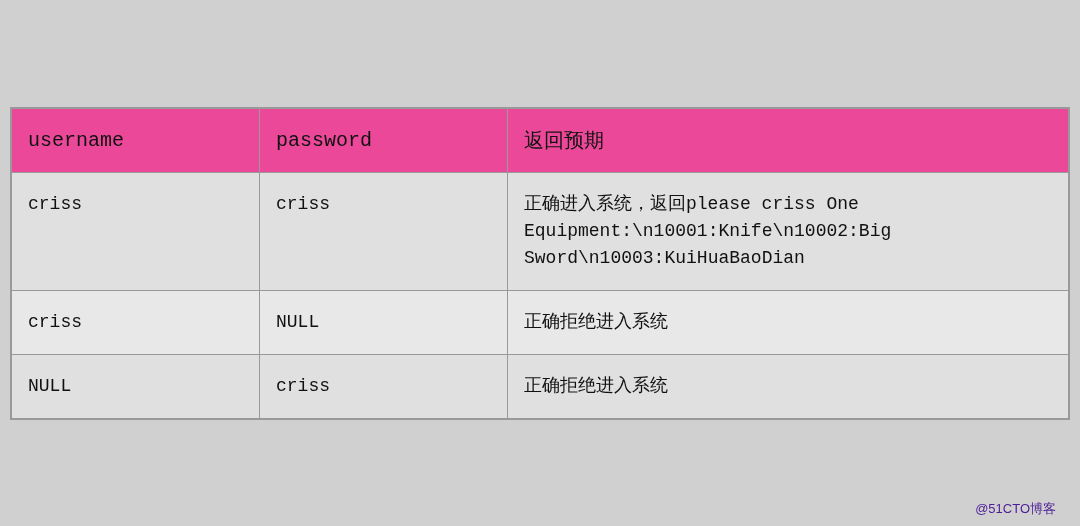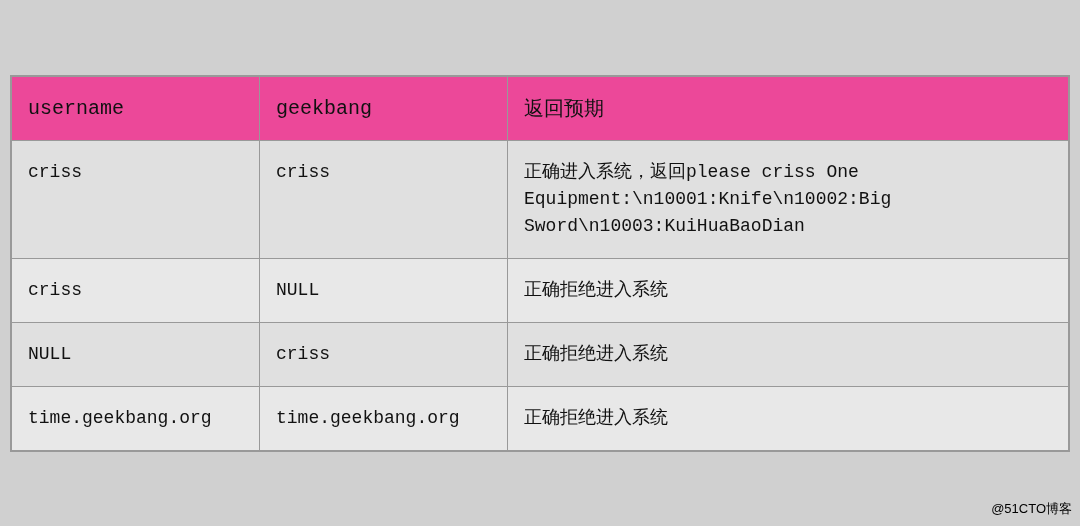--- a/index.html
+++ b/index.html
@@ -62,61 +62,56 @@
       vertical-align: top;
       font-size: 18px;
       color: #111;
       line-height: 1.5;
       margin-top: 48px;
     }
 
     .watermark {
       position: fixed;
       bottom: 8px;
-      right: 8px;
+      right: 24px;
       font-size: 13px;
-      color: #000000;
+      color: #4c1d95;
       font-family: Arial, sans-serif;
     }
   </style>
 </head>
 <body>
 
 <div class="table-wrapper">
   <table>
     <colgroup>
       <col class="col-username">
       <col class="col-password">
       <col class="col-expected">
     </colgroup>
     <thead>
       <tr>
         <th>username</th>
-        <th>geekbang</th>
+        <th>password</th>
         <th>返回预期</th>
       </tr>
     </thead>
     <tbody id="table-body">
     <tr>
           <td>criss</td>
           <td>criss</td>
           <td>正确进入系统，返回please criss One Equipment:\n10001:Knife\n10002:Big Sword\n10003:KuiHuaBaoDian</td>
         </tr>
         <tr>
           <td>criss</td>
           <td>NULL</td>
           <td>正确拒绝进入系统</td>
         </tr>
         <tr>
           <td>NULL</td>
           <td>criss</td>
           <td>正确拒绝进入系统</td>
         </tr>
-        <tr>
-          <td>time.geekbang.org</td>
-          <td>time.geekbang.org</td>
-          <td>正确拒绝进入系统</td>
-        </tr>
       </tbody>
   </table>
 </div>
 
 <div class="watermark">@51CTO博客</div>
 
 </body></html>

